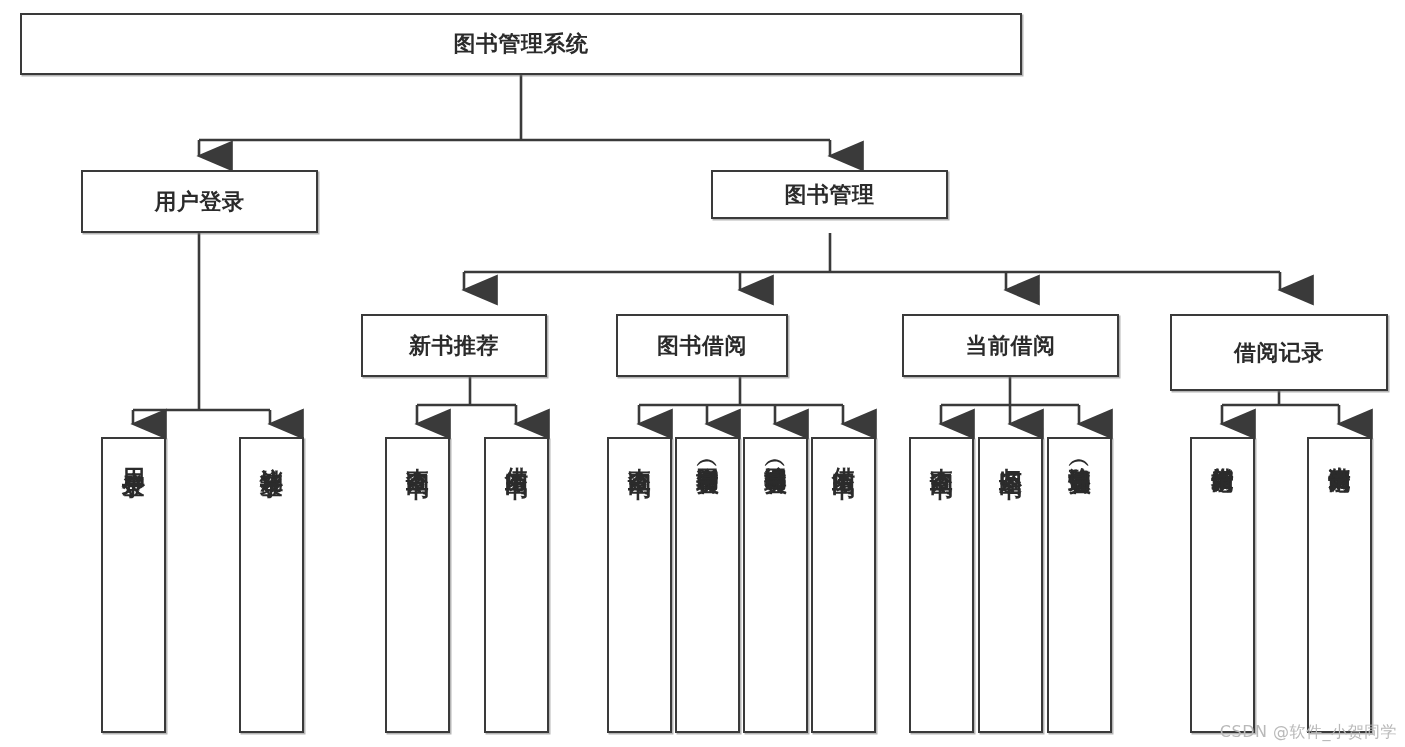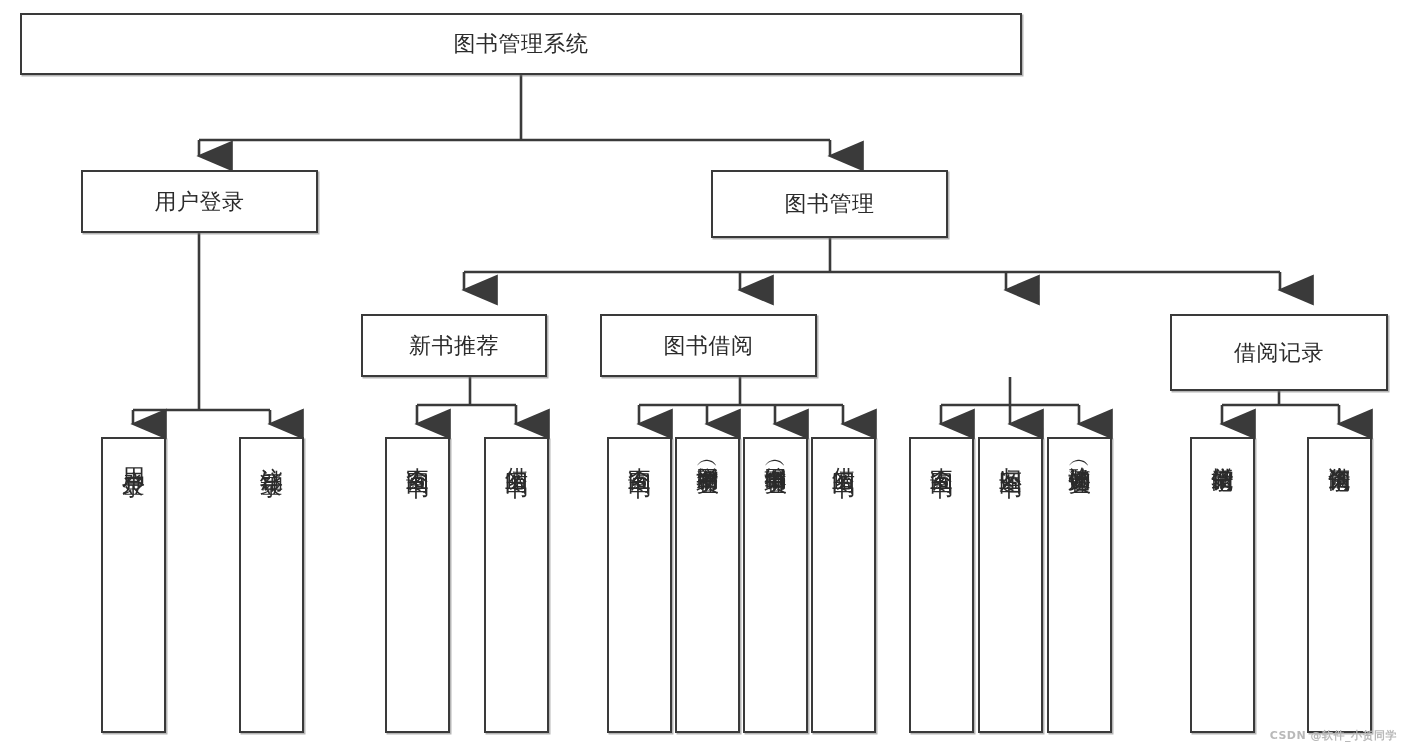--- a/index.html
+++ b/index.html
@@ -35,20 +35,21 @@
     align-items: center;
     justify-content: center;
     color: #2b2b2b;
     box-shadow: 1.5px 1.5px 0 rgba(120,120,120,0.55);
   }
   .node .lbl {
     display: block;
     text-align: center;
     line-height: 1.18;
     white-space: nowrap;
+    font-weight: bold;
   }
   .node.h .lbl {
     font-size: 22px;
     letter-spacing: 0.5px;
   }
   .node.v {
     padding-top: 10px;
     align-items: flex-start;
   }
   .node.v .lbl {
@@ -60,26 +61,25 @@
     margin: 0 auto;
   }
   .node.v.tall .lbl {
     font-size: 22px;
     letter-spacing: 1px;
   }
   #watermark {
     position: absolute;
     right: 8px;
     bottom: 4px;
-    font-size: 11px;
+    font-size: 16px;
     color: #b9b9b9;
     letter-spacing: 0.5px;
     white-space: nowrap;
     user-select: none;
-    font-weight: bold;
   }
 </style>
 </head>
 <body>
 
 <div id="canvas">
 
   <svg class="wires" viewBox="0 0 1405 747">
     <defs>
       <marker id="arw" viewBox="0 0 12 14" refX="6" refY="13" markerWidth="12" markerHeight="14" orient="auto-start-reverse">
@@ -130,29 +130,32 @@
     </g>
   </svg>
 
   <div class="node h" style="left:20px; top:13px; width:1002px; height:62px;">
     <span class="lbl">图书管理系统</span>
   </div>
 
   <div class="node h" style="left:81px; top:170px; width:237px; height:63px;">
     <span class="lbl">用户登录</span>
   </div>
-  <div class="node h" style="left:711px; top:170px; width:237px; height:68px;">
+  <div class="node h" style="left:711px; top:170px; width:237px; height:49px;">
     <span class="lbl">图书管理</span>
   </div>
 
   <div class="node h" style="left:361px; top:314px; width:186px; height:63px;">
     <span class="lbl">新书推荐</span>
   </div>
-  <div class="node h" style="left:600px; top:314px; width:217px; height:63px;">
+  <div class="node h" style="left:616px; top:314px; width:172px; height:63px;">
     <span class="lbl">图书借阅</span>
+  </div>
+  <div class="node h" style="left:902px; top:314px; width:217px; height:63px;">
+    <span class="lbl">当前借阅</span>
   </div>
   <div class="node h" style="left:1170px; top:314px; width:218px; height:77px;">
     <span class="lbl">借阅记录</span>
   </div>
 
   <div class="node v" style="left:101px; top:437px; width:65px; height:296px;">
     <span class="lbl">用户登录</span>
   </div>
   <div class="node v" style="left:239px; top:437px; width:65px; height:296px;">
     <span class="lbl">注销登录</span>

